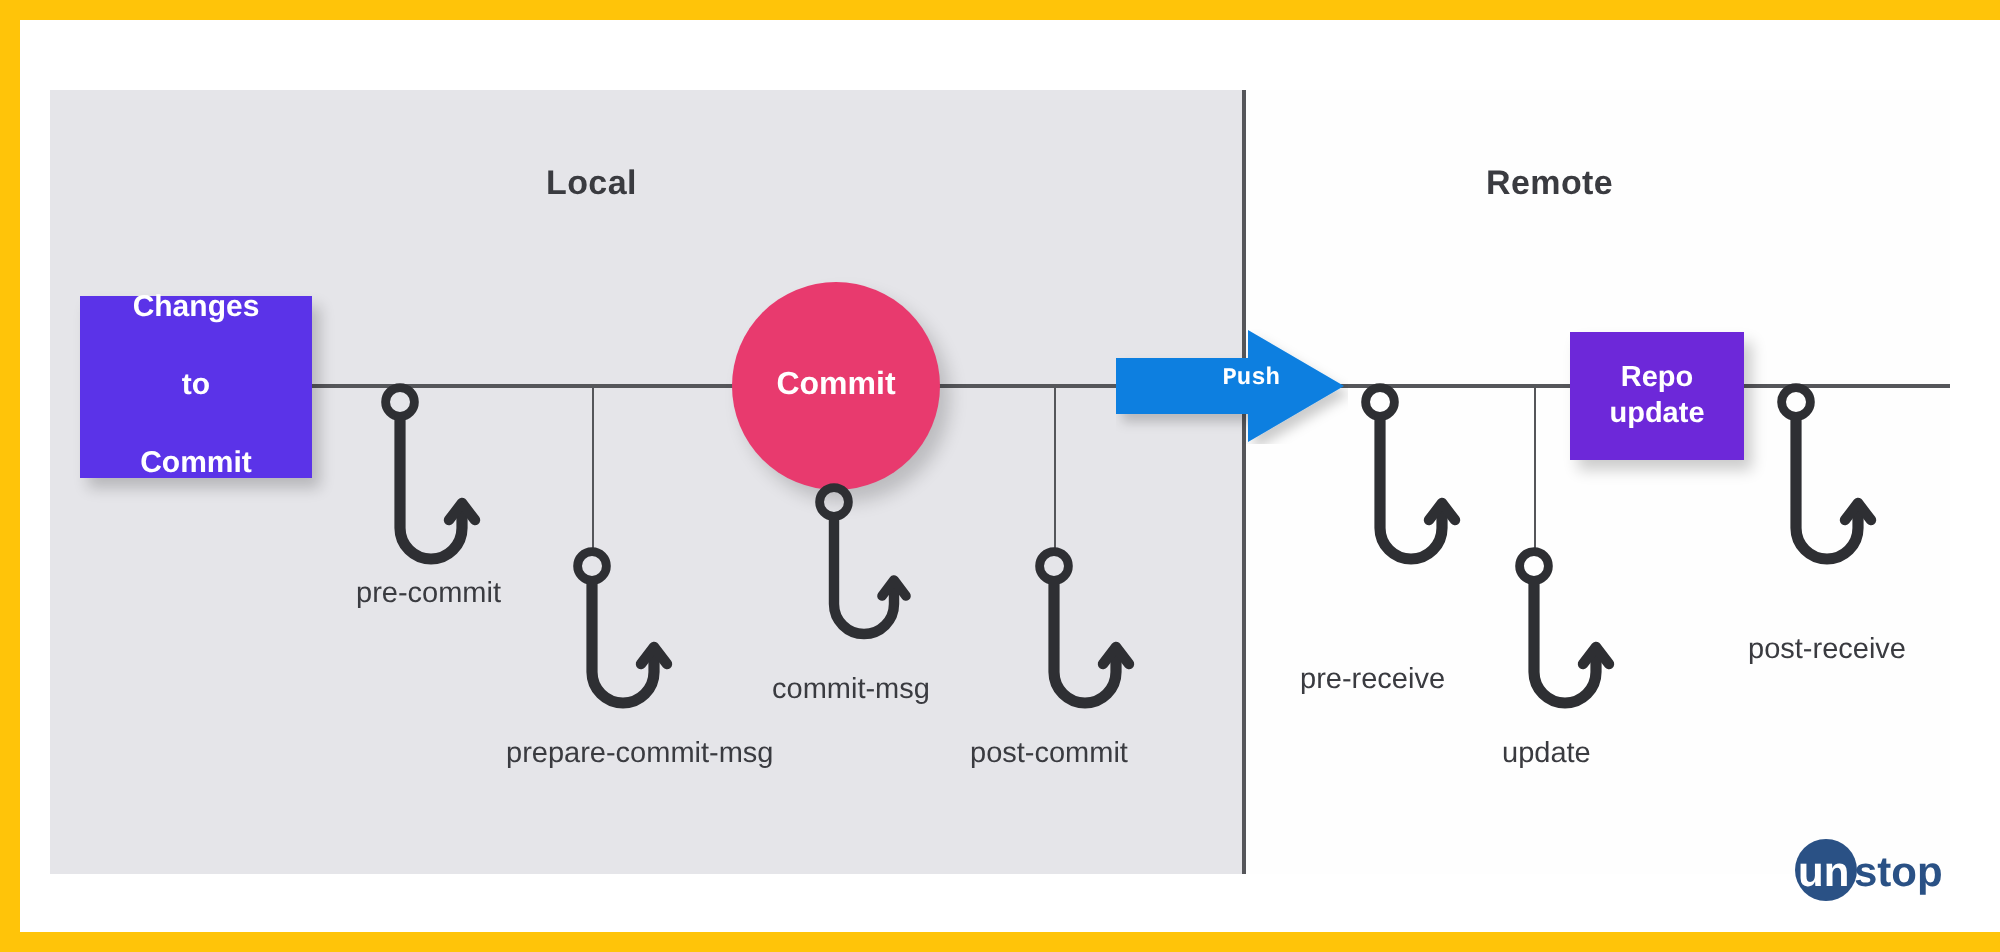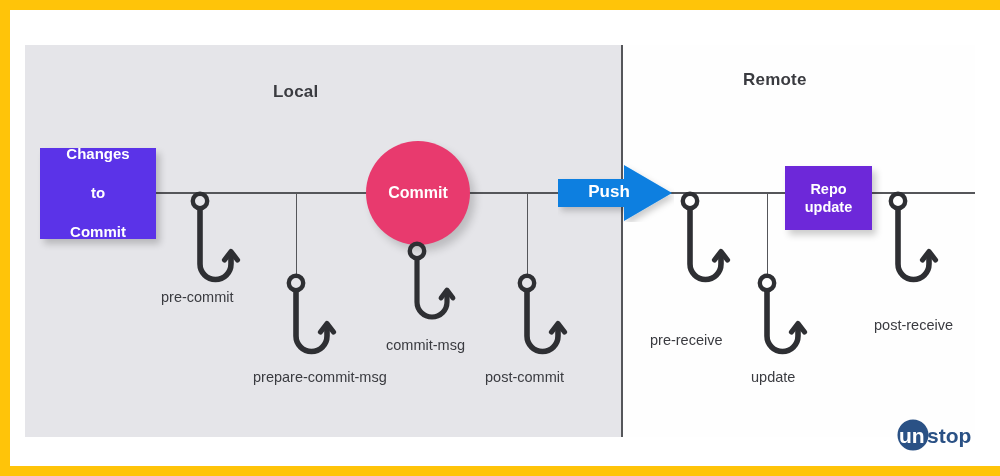--- a/index.html
+++ b/index.html
@@ -48,21 +48,21 @@
   
   .section-title {
     position: absolute;
     font-size: 17px;
     font-weight: bold;
     color: #3A3B40;
     letter-spacing: .2px;
     white-space: nowrap;
   }
   #title-local  { left: 273px; top: 82px; }
-  #title-remote { left: 743px; top: 70px; }
+  #title-remote { left: 743px; top: 82px; }
 
   
   .timeline {
     position: absolute;
     height: 1.6px;
     background: #55565A;
     top: 192px;
   }
   #tl-local  { left: 152px; width: 410px; }
   #tl-remote { left: 668px; width: 307px; }
@@ -117,25 +117,26 @@
   
   #push-arrow {
     position: absolute;
     left: 558px; top: 164px;
     width: 116px; height: 58px;
   }
   #push-label {
     position: absolute;
     left: 578px; top: 182px;
     width: 62px;
-    text-align: center;
+    text-align: right;
     color: #ffffff;
-    font-size: 17px;
+    font-size: 12px;
     font-weight: bold;
     pointer-events: none;
+    font-family: Liberation Mono, monospace;
   }
 
   
   .hook { position: absolute; }
   .hook-label {
     position: absolute;
     font-size: 14.5px;
     color: #3A3B40;
     white-space: nowrap;
   }
@@ -189,21 +190,21 @@
   <div class="node-box" id="repo-box">
     <span>Repo</span>
     <span>update</span>
   </div>
 
   <svg class="hook" style="left:186px; top:190px; width:60px; height:108px;" viewBox="0 0 60 108">
     <circle cx="14" cy="11" r="7.2" fill="none" stroke="#2E2F33" stroke-width="4.4"></circle>
     <path d="M14 19 L14 74 A15.5 15.5 0 0 0 45 74 L45 64" fill="none" stroke="#2E2F33" stroke-width="5.6" stroke-linecap="round"></path>
     <path d="M38.5 70 L45 61.5 L51.5 70" fill="none" stroke="#2E2F33" stroke-width="5.2" stroke-linecap="round" stroke-linejoin="round"></path>
   </svg>
-  <div class="hook-label" style="left:161px; top:289px;">pre-commit</div>
+  <div class="hook-label" style="left:178px; top:289px;">pre-commit</div>
 
   <svg class="hook" style="left:282px; top:272px; width:60px; height:98px;" viewBox="0 0 60 98">
     <circle cx="14" cy="11" r="7.2" fill="none" stroke="#2E2F33" stroke-width="4.4"></circle>
     <path d="M14 19 L14 64 A15.5 15.5 0 0 0 45 64 L45 54" fill="none" stroke="#2E2F33" stroke-width="5.6" stroke-linecap="round"></path>
     <path d="M38.5 60 L45 51.5 L51.5 60" fill="none" stroke="#2E2F33" stroke-width="5.2" stroke-linecap="round" stroke-linejoin="round"></path>
   </svg>
   <div class="hook-label" style="left:216px; top:369px;margin-left:37px;">prepare-commit-msg</div>
 
   <svg class="hook" style="left:403px; top:240px; width:60px; height:92px;" viewBox="0 0 60 92">
     <circle cx="14" cy="11" r="7.2" fill="none" stroke="#2E2F33" stroke-width="4.4"></circle>

